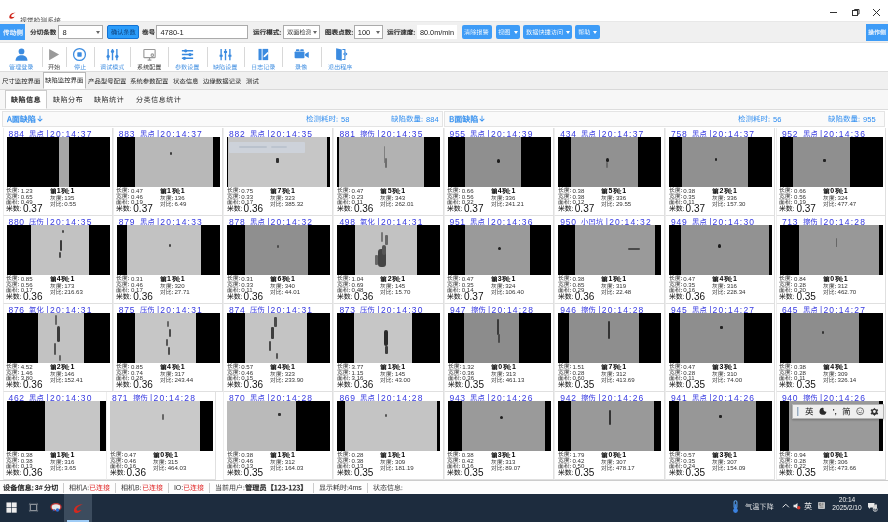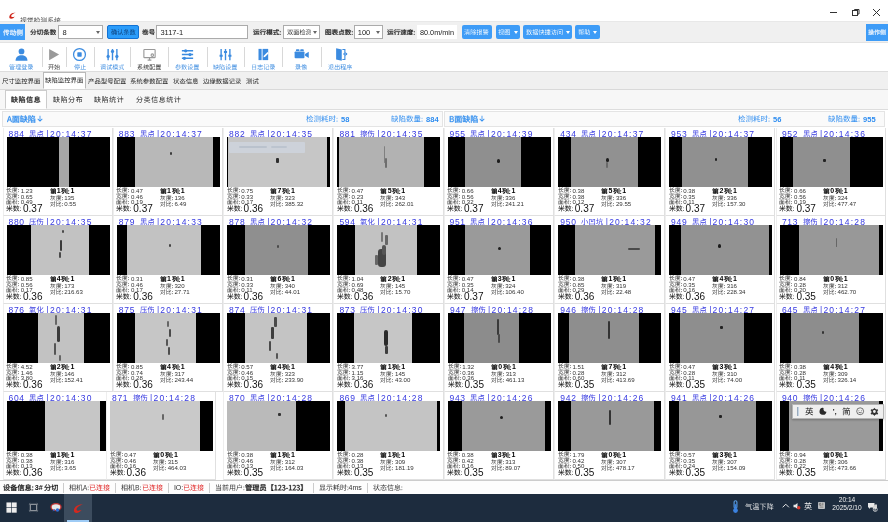--- a/index.html
+++ b/index.html
@@ -29,21 +29,21 @@
 .tabbar{position:absolute;left:0;top:72px;width:888px;height:18px;background:#f0f0f0;display:flex;align-items:flex-end;border-bottom:1px solid #d9d9d9}
 .tab{height:16px;display:inline-flex;align-items:center;padding:0 1.2px;border:1px solid transparent;flex:none}
 .tab.sel{background:#fff;border:1px solid #b9b9b9;border-bottom:1px solid #fff;height:17px}
 .subtabbar{position:absolute;left:0;top:90px;width:888px;height:20px;background:#f7f7f7;display:flex;align-items:center;padding-left:4px;border-bottom:1px solid #ddd}
 .stab{height:19px;display:inline-flex;align-items:center;padding:0 5px;margin-left:1px;flex:none}
 .stab.sel{background:#fff;border:1px solid #ccc;border-bottom:1px solid #fff}
 .phead{position:absolute;top:111px;width:441px;height:16px;background:#fafafa;border:1px solid #e4e4e4;display:flex;align-items:center}
 .pt{position:absolute;left:4px;display:inline-flex;align-items:center}
 .pc{position:absolute;display:inline-flex;align-items:center}
 .pn{position:absolute;display:inline-flex;align-items:center}
-.pnum{font-size:7.5px;color:#2d8cf0;font-weight:bold;margin-left:3px}
+.pnum{font-size:7.5px;color:#2d8cf0;font-weight:normal;margin-left:3px}
 .grid{position:absolute;left:0;top:0;width:888px;height:522px}
 .cell{position:absolute;width:110.3px;height:88px;background:#fff;border-right:1px solid #e0e0e0;border-bottom:1px solid #e0e0e0;border-left:1px solid #eee}
 .chd{height:9.5px;display:flex;align-items:center;padding-left:5px;padding-top:1.5px;white-space:nowrap}
 .cid{font-size:8.5px;color:#3538e0;margin-right:4.5px;letter-spacing:0.7px}
 .ctime{font-size:8.5px;color:#3538e0;margin-left:2.5px;letter-spacing:1.2px}
 .cimg{position:absolute;left:3px;top:9px;width:103px;height:49.5px;background:#000;overflow:hidden}
 .cimg i{position:absolute;top:0;height:49.5px;display:block}
 .cinfo{position:absolute;left:0;top:58.5px;width:110px;height:29px;display:flex}
 .ci-l{width:46px;padding-left:2.5px;padding-top:1px}
 .ci-r{width:60px;padding-top:0.5px}
@@ -256,21 +256,21 @@
         <use href="#u6761" x="200"></use>
         <use href="#u6570" x="300"></use>
       </svg>
     </div>
 <span class="lbl" style="margin-left:3px">
       <svg style="color:#222;" width="13.2" height="6.6" viewBox="0 0 200 100" fill="currentColor" stroke="currentColor" stroke-width="4">
         <use href="#u5377" x="0"></use>
         <use href="#u53F7" x="100"></use>
       </svg>
     </span>
-<div class="inp" style="width:92px;margin-left:1px">3117-1</div>
+<div class="inp" style="width:92px;margin-left:1px">4780-1</div>
 <span class="lbl" style="margin-left:5px">
       <svg style="color:#222;" width="28.2" height="6.6" viewBox="0 0 428 100" fill="currentColor" stroke="currentColor" stroke-width="4">
         <use href="#u8FD0" x="0"></use>
         <use href="#u884C" x="100"></use>
         <use href="#u6A21" x="200"></use>
         <use href="#u5F0F" x="300"></use>
         <use href="#u003A" x="400"></use>
       </svg>
     </span>
 <div class="sel" style="width:37px;margin-left:1px">
@@ -1141,21 +1141,21 @@
               <use href="#u6BD4" x="100"></use>
               <use href="#u003A" x="200"></use>
             </svg>
             <em>29.55</em>
           </div>
         </div>
       </div>
     </div>
 <div class="cell" style="left:665.1px;top:128px">
       <div class="chd">
-        <span class="cid">953</span>
+        <span class="cid">758</span>
         <svg style="color:#3538e0;" width="14.8" height="7.4" viewBox="0 0 200 100" fill="currentColor">
           <use href="#u9ED1" x="0"></use>
           <use href="#u70B9" x="100"></use>
         </svg>
         <span class="ctime">|20:14:37</span>
       </div>
       <div class="cimg">
         <i style="left:13px;width:66px;background:#909090"></i>
         <i style="left:46px;top:21px;width:2px;height:3px;background:#222;border-radius:1px;filter:blur(0.4px)"></i>
       </div>
@@ -1538,21 +1538,21 @@
               <use href="#u6BD4" x="100"></use>
               <use href="#u003A" x="200"></use>
             </svg>
             <em>44.01</em>
           </div>
         </div>
       </div>
     </div>
 <div class="cell" style="left:333.4px;top:216px">
       <div class="chd">
-        <span class="cid">594</span>
+        <span class="cid">498</span>
         <svg style="color:#3538e0;" width="14.8" height="7.4" viewBox="0 0 200 100" fill="currentColor">
           <use href="#u6C27" x="0"></use>
           <use href="#u5316" x="100"></use>
         </svg>
         <span class="ctime">|20:14:31</span>
       </div>
       <div class="cimg">
         <i style="left:17.5px;width:62.0px;background:#c2c2c2"></i>
         <i style="left:44px;top:7px;width:2px;height:10px;background:#777;border-radius:1px;filter:blur(0.4px)"></i>
         <i style="left:48px;top:10px;width:3px;height:10px;background:#666;border-radius:1px;filter:blur(0.4px)"></i>
@@ -2581,21 +2581,21 @@
               <use href="#u6BD4" x="100"></use>
               <use href="#u003A" x="200"></use>
             </svg>
             <em>326.14</em>
           </div>
         </div>
       </div>
     </div>
 <div class="cell" style="left:2.5px;top:392px">
       <div class="chd">
-        <span class="cid">604</span>
+        <span class="cid">462</span>
         <svg style="color:#3538e0;" width="14.8" height="7.4" viewBox="0 0 200 100" fill="currentColor">
           <use href="#u9ED1" x="0"></use>
           <use href="#u70B9" x="100"></use>
         </svg>
         <span class="ctime">|20:14:30</span>
       </div>
       <div class="cimg">
         <i style="left:38px;width:55px;background:#c6c6c6"></i>
       </div>
       <div class="cinfo">

